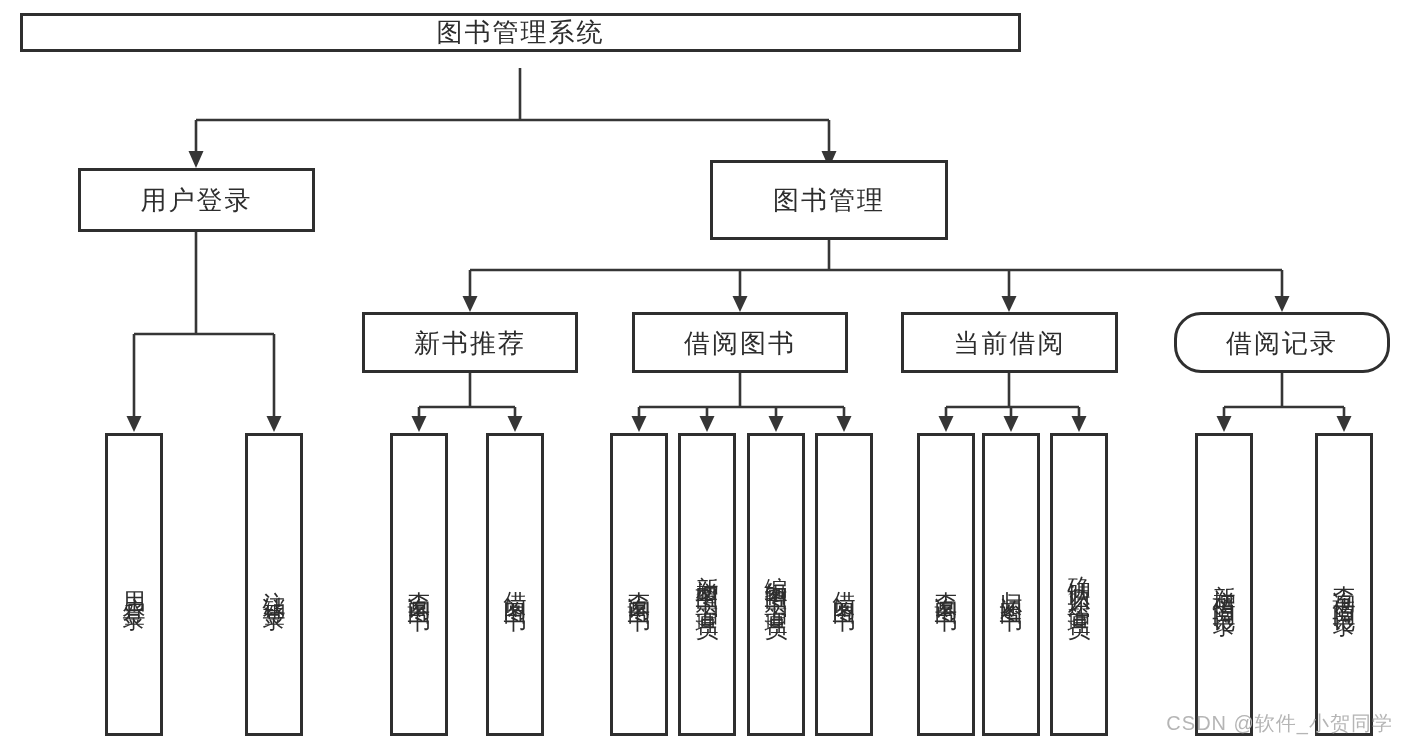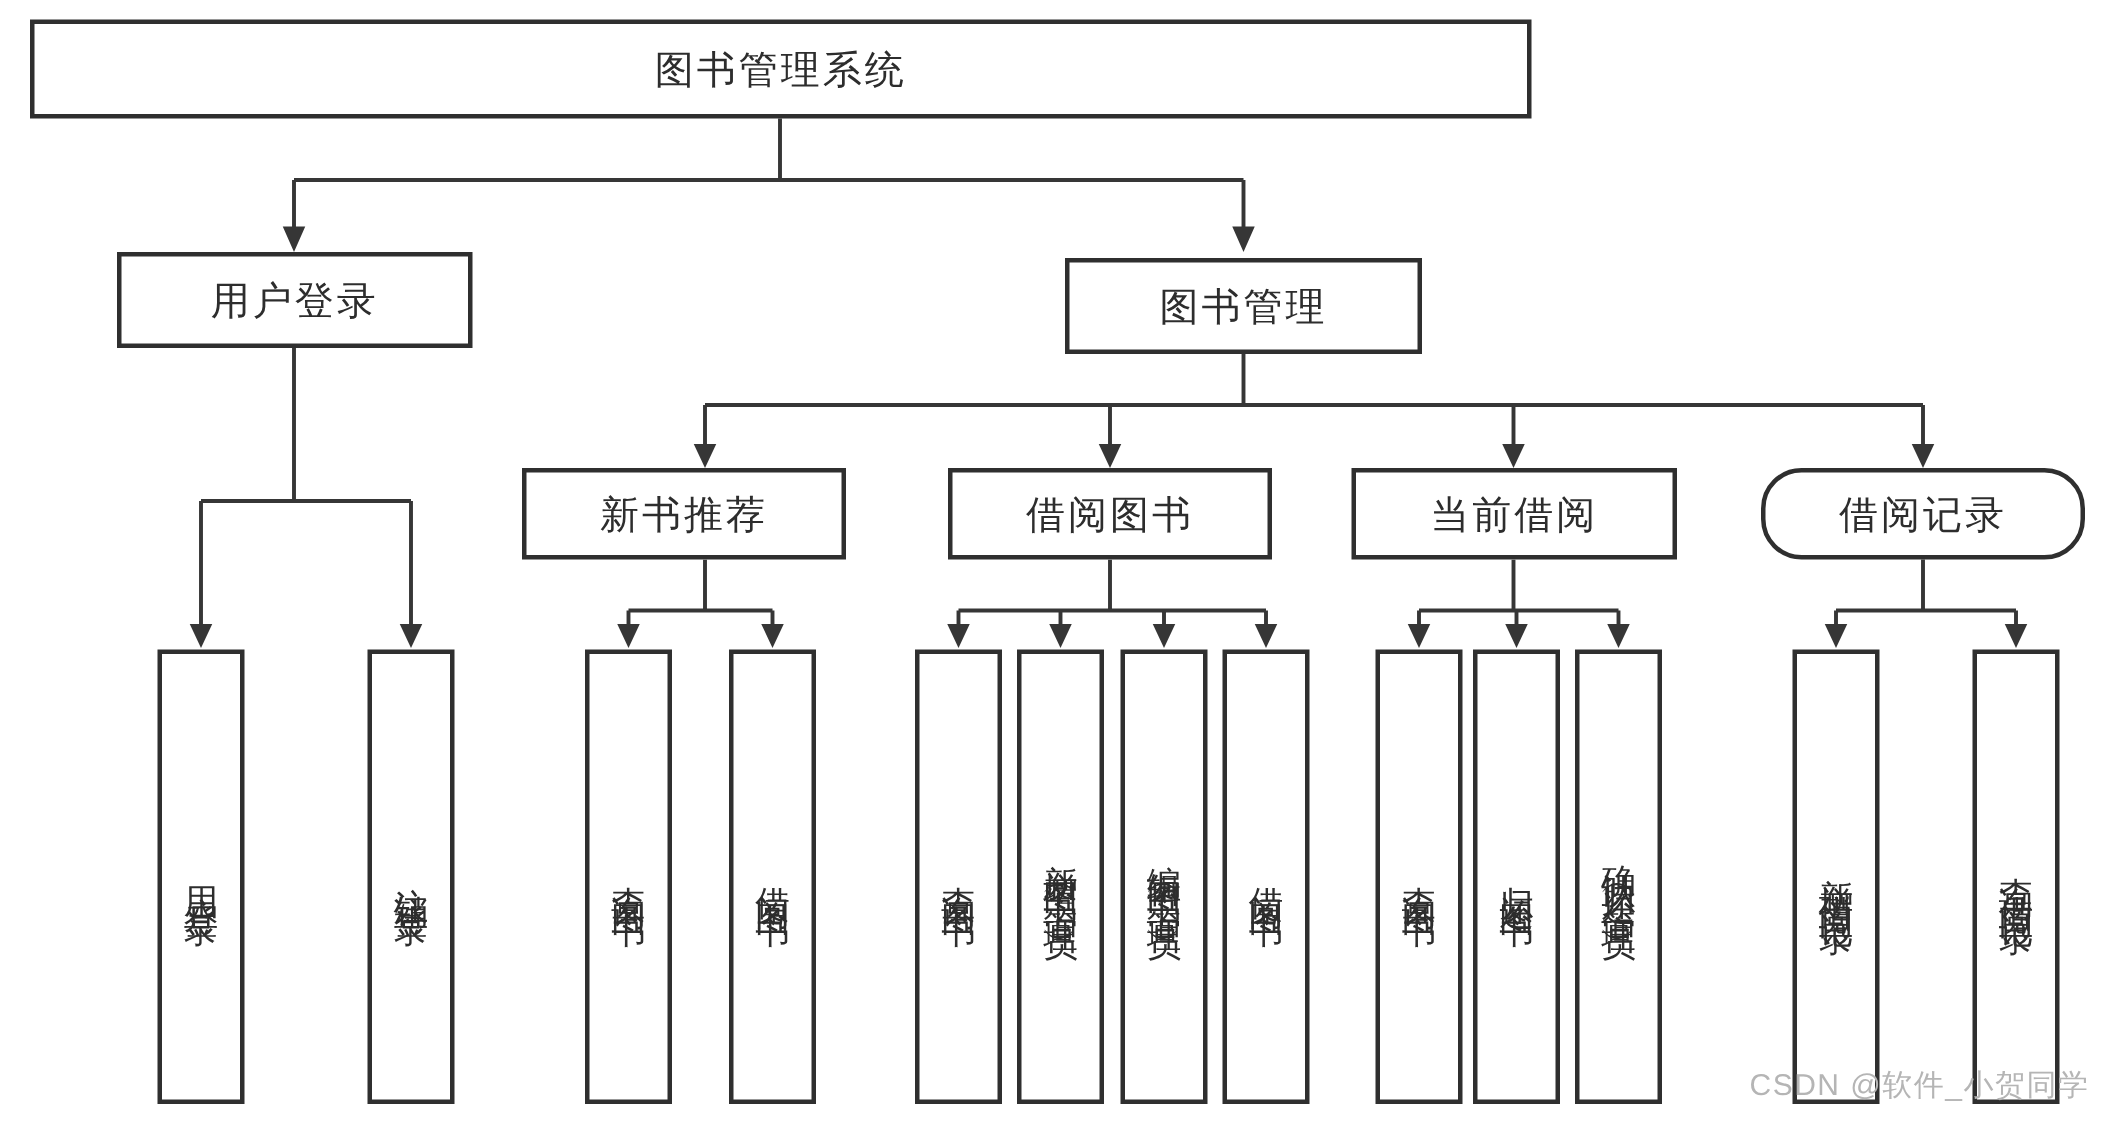--- a/index.html
+++ b/index.html
@@ -100,32 +100,32 @@
       M699.5,416 L714.5,416 L707,432 Z
       M768.5,416 L783.5,416 L776,432 Z
       M836.5,416 L851.5,416 L844,432 Z
       M938.5,416 L953.5,416 L946,432 Z
       M1003.5,416 L1018.5,416 L1011,432 Z
       M1071.5,416 L1086.5,416 L1079,432 Z
       M1216.5,416 L1231.5,416 L1224,432 Z
       M1336.5,416 L1351.5,416 L1344,432 Z"></path>
   </svg>
 
-  <div class="node h" style="left:20px; top:13px; width:1001px; height:66px;">
+  <div class="node h" style="left:20px; top:13px; width:1001px; height:39px;font-family:Liberation Serif, serif;">
     <span>图书管理系统</span>
   </div>
 
   <div class="node h" style="left:78px; top:168px; width:237px; height:64px;">
     <span>用户登录</span>
   </div>
-  <div class="node h" style="left:710px; top:172px; width:238px; height:64px;">
+  <div class="node h" style="left:710px; top:160px; width:238px; height:80px;">
     <span>图书管理</span>
   </div>
 
-  <div class="node h" style="left:348px; top:312px; width:216px; height:61px;justify-content:center;">
+  <div class="node h" style="left:362px; top:312px; width:216px; height:61px;justify-content:center;">
     <span>新书推荐</span>
   </div>
   <div class="node h" style="left:632px; top:312px; width:216px; height:61px;">
     <span>借阅图书</span>
   </div>
   <div class="node h" style="left:901px; top:312px; width:217px; height:61px;justify-content:center;">
     <span>当前借阅</span>
   </div>
   <div class="node h" style="left:1174px; top:312px; width:216px; height:61px;border-radius:27px;">
     <span>借阅记录</span>

